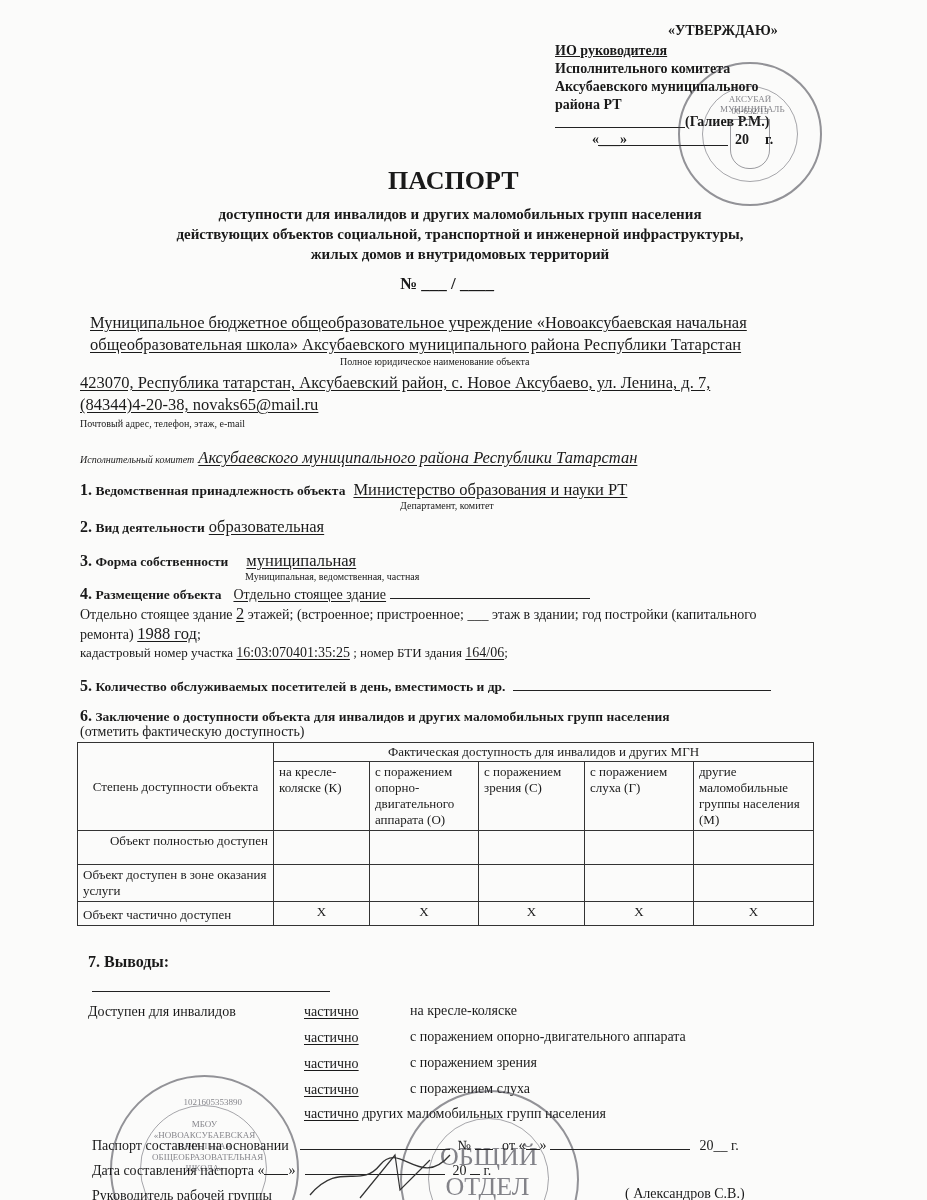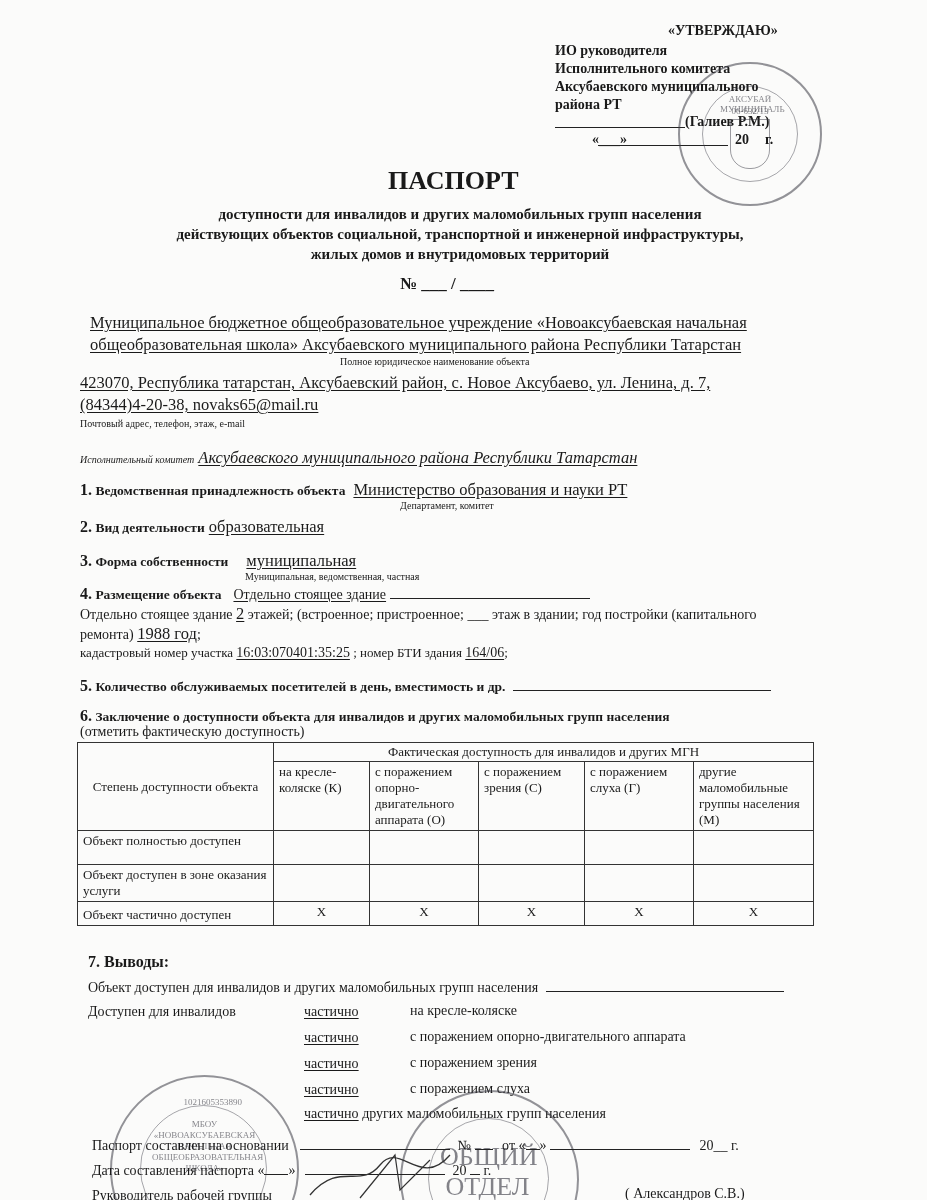--- a/index.html
+++ b/index.html
@@ -34,21 +34,21 @@
 
   
   .stamp { position:absolute; border-radius:50%; border:2px solid rgba(60,60,70,0.55); }
   .stamp .inner { position:absolute; border-radius:50%; border:1px solid rgba(60,60,70,0.45); }
   .stamp-text { position:absolute; font-size:9px; color:rgba(50,50,60,0.6); font-family:"Liberation Serif", serif; text-align:center; }
 </style>
 </head>
 <body>
 
 <div class="abs approve" style="left:668px;top:22px;">«УТВЕРЖДАЮ»</div>
-<div class="abs approve" style="left:555px;top:42px;">ИО руководителя</div>
+<div class="abs approve" style="left:555px;top:42px;text-decoration:underline;">ИО руководителя</div>
 <div class="abs approve" style="left:555px;top:60px;">Исполнительного комитета</div>
 <div class="abs approve" style="left:555px;top:78px;">Аксубаевского муниципального</div>
 <div class="abs approve" style="left:555px;top:96px;"> района РТ</div>
 <div class="abs approve" style="left:685px;top:113px;">(Галиев Р.М.)</div>
 <div class="abs" style="left:555px;top:127px;width:130px;border-bottom:1px solid #222;"></div>
 <div class="abs approve" style="left:552px;top:131px;margin-left:40px;">«___»</div>
 <div class="abs" style="left:598px;top:145px;width:130px;border-bottom:1px solid #222;"></div>
 <div class="abs approve" style="left:735px;top:131px;">20</div>
 <div class="abs approve" style="left:765px;top:131px;">г.</div>
 
@@ -124,21 +124,21 @@
     <td rowspan="2" class="hdr-main" style="width:185px;">Степень доступности объекта</td>
     <td colspan="5" style="text-align:center;padding:1px 5px;">Фактическая доступность для инвалидов и других МГН</td>
   </tr>
   <tr style="height:68px;">
     <td style="width:85px;">на кресле-коляске (К)</td>
     <td style="width:98px;">с поражением опорно-двигательного аппарата (О)</td>
     <td style="width:95px;">с поражением зрения (С)</td>
     <td style="width:98px;">с поражением слуха (Г)</td>
     <td>другие маломобильные группы населения (М)</td>
   </tr>
-  <tr style="height:34px;">
+  <tr style="height:34px;text-align:right;">
     <td>Объект полностью доступен</td>
     <td class="x"></td>
     <td class="x"></td>
     <td class="x"></td>
     <td class="x"></td>
     <td class="x"></td>
   </tr>
   <tr style="height:34px;">
     <td>Объект доступен в зоне оказания услуги</td>
     <td class="x"></td>
@@ -153,21 +153,20 @@
     <td class="x">X</td>
     <td class="x">X</td>
     <td class="x">X</td>
     <td class="x">X</td>
   </tr>
 </tbody>
   </table>
 
 <div class="abs b" style="left:88px;top:953px;font-size:16px;">7. Выводы:</div>
 <div class="abs f14" style="left:88px;top:980px;">
-  <span>Объект доступен для инвалидов и других  маломобильных групп населения</span>
   <span class="line" style="width:238px;margin-left:4px;"></span>
 </div>
 <div class="abs f14" style="left:88px;top:1004px;">Доступен для инвалидов</div>
 
 <div class="abs f14 u" style="left:304px;top:1004px;">частично</div>
 <div class="abs f14" style="left:410px;top:1003px;">на кресле-коляске</div>
 <div class="abs f14 u" style="left:304px;top:1030px;">частично</div>
 <div class="abs f14" style="left:410px;top:1029px;">с поражением опорно-двигательного аппарата</div>
 <div class="abs f14 u" style="left:304px;top:1056px;">частично</div>
 <div class="abs f14" style="left:410px;top:1055px;">с поражением зрения</div>

